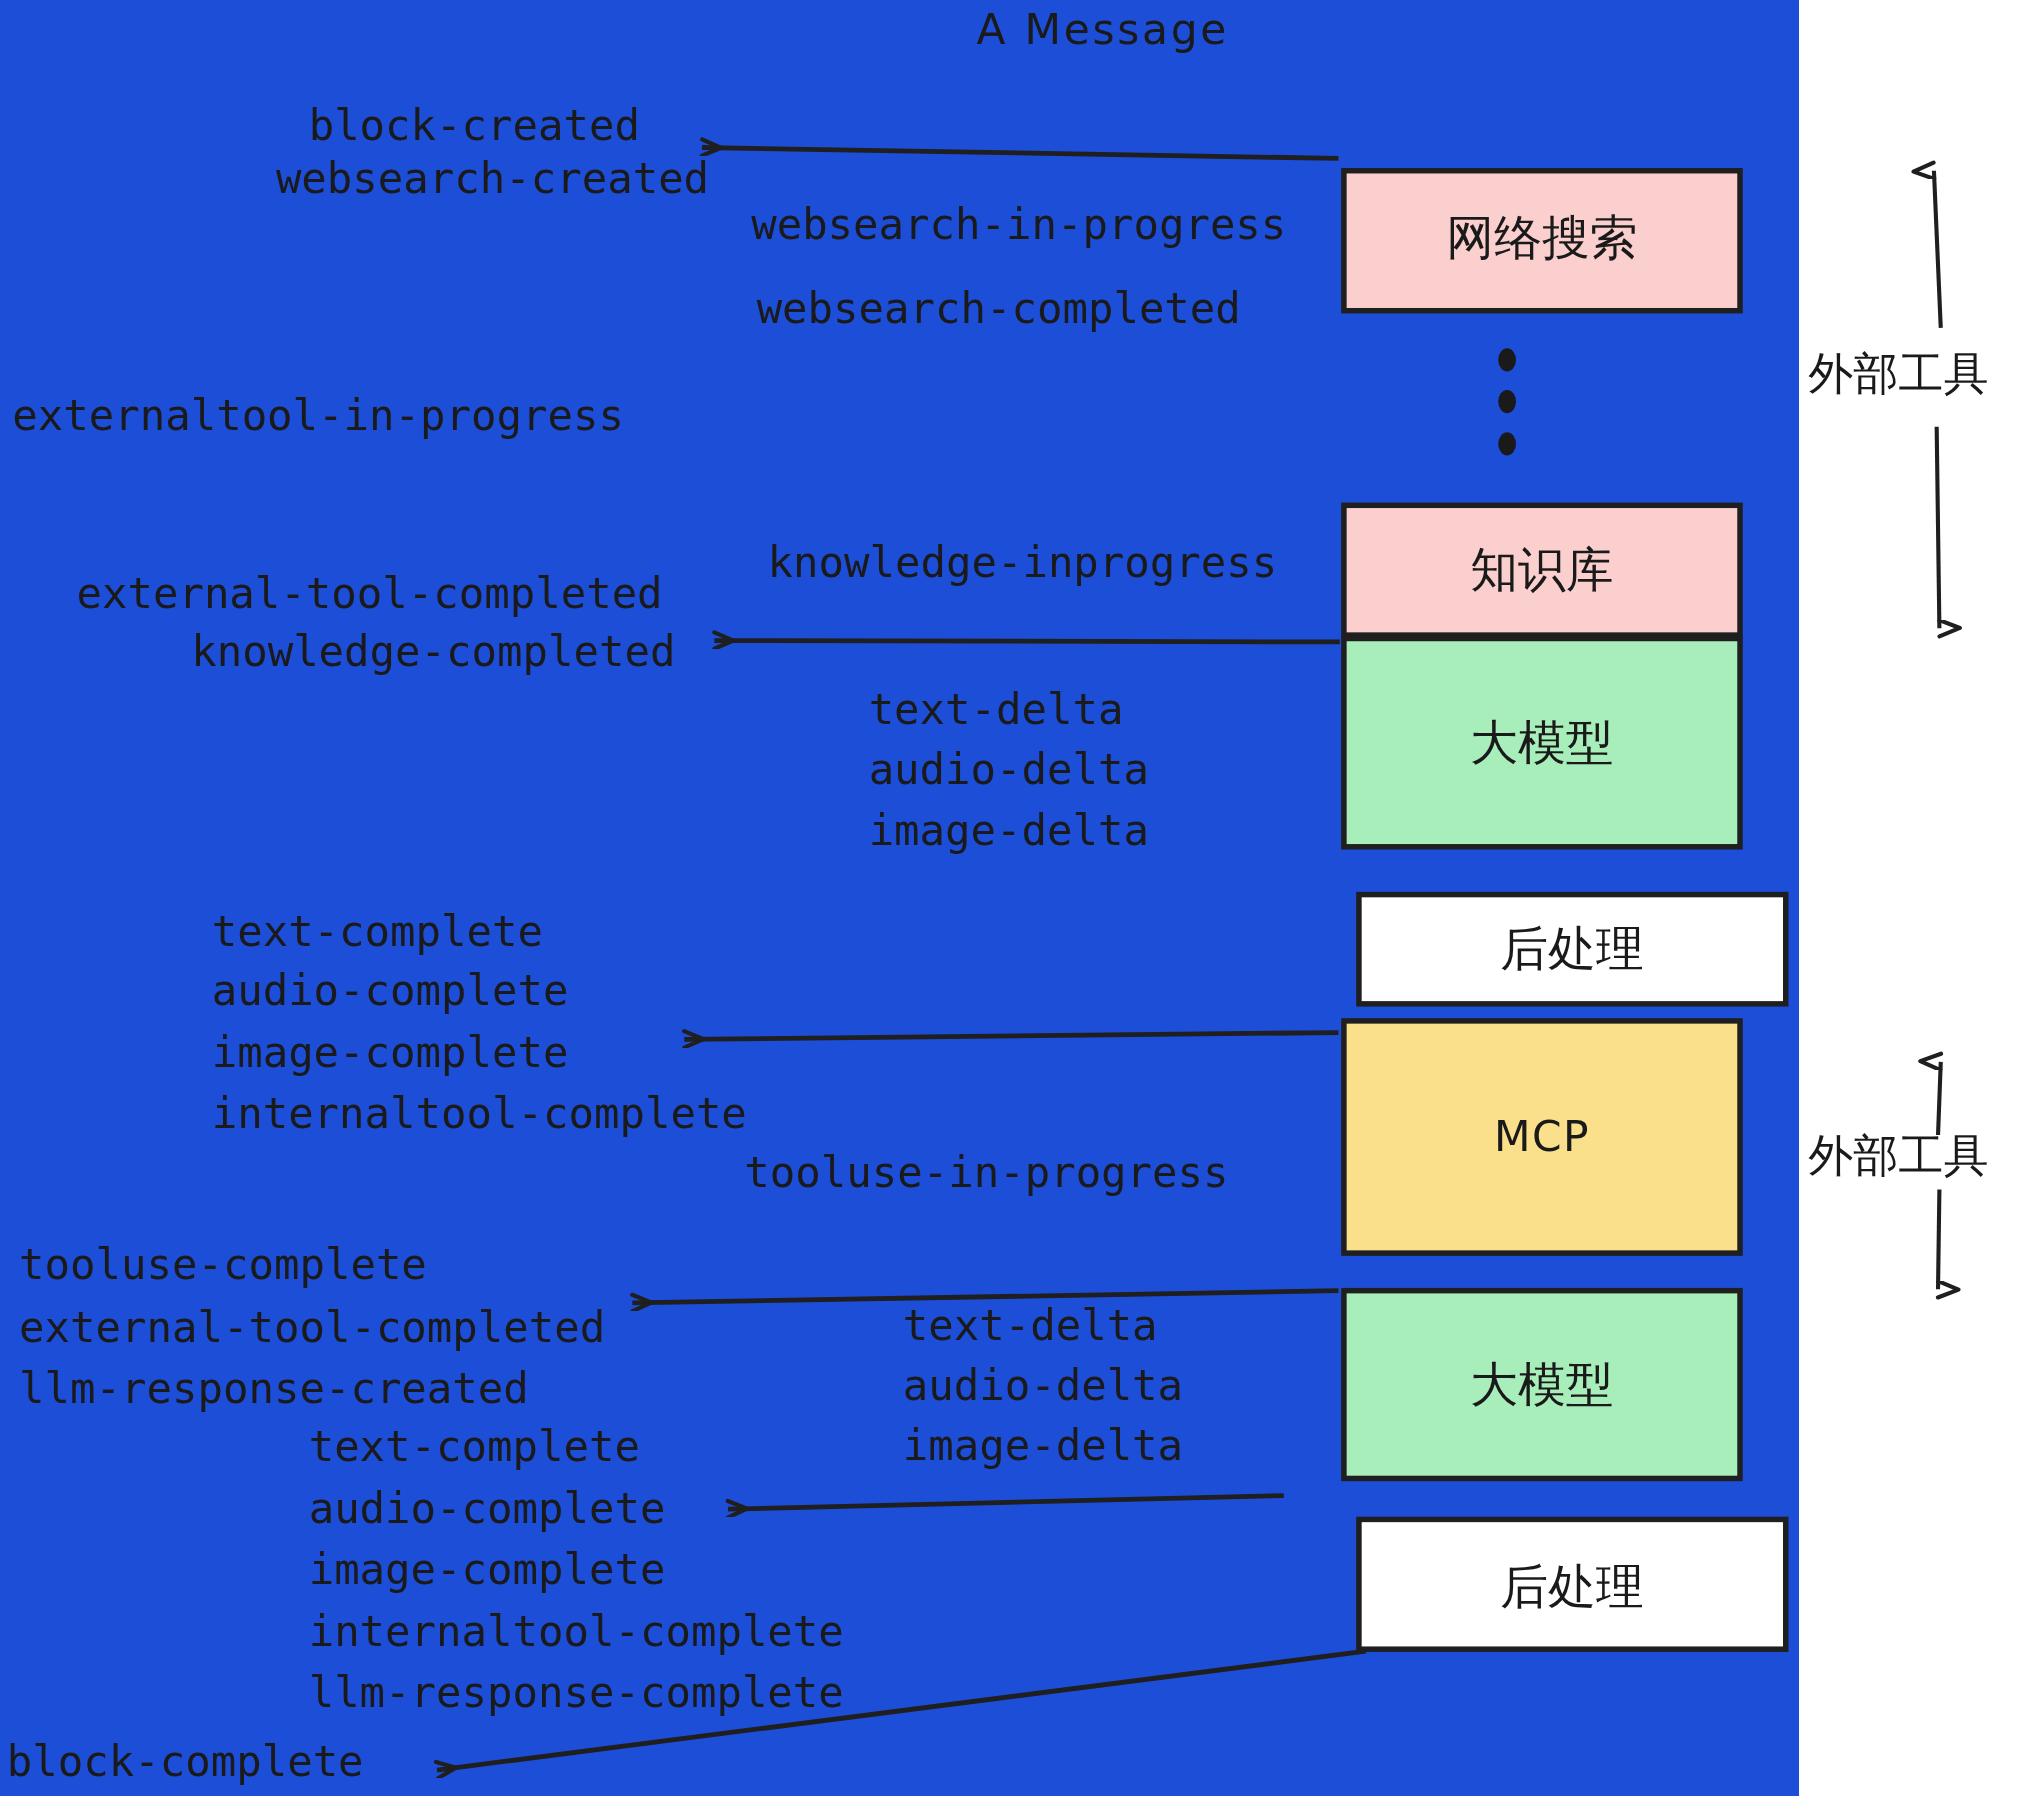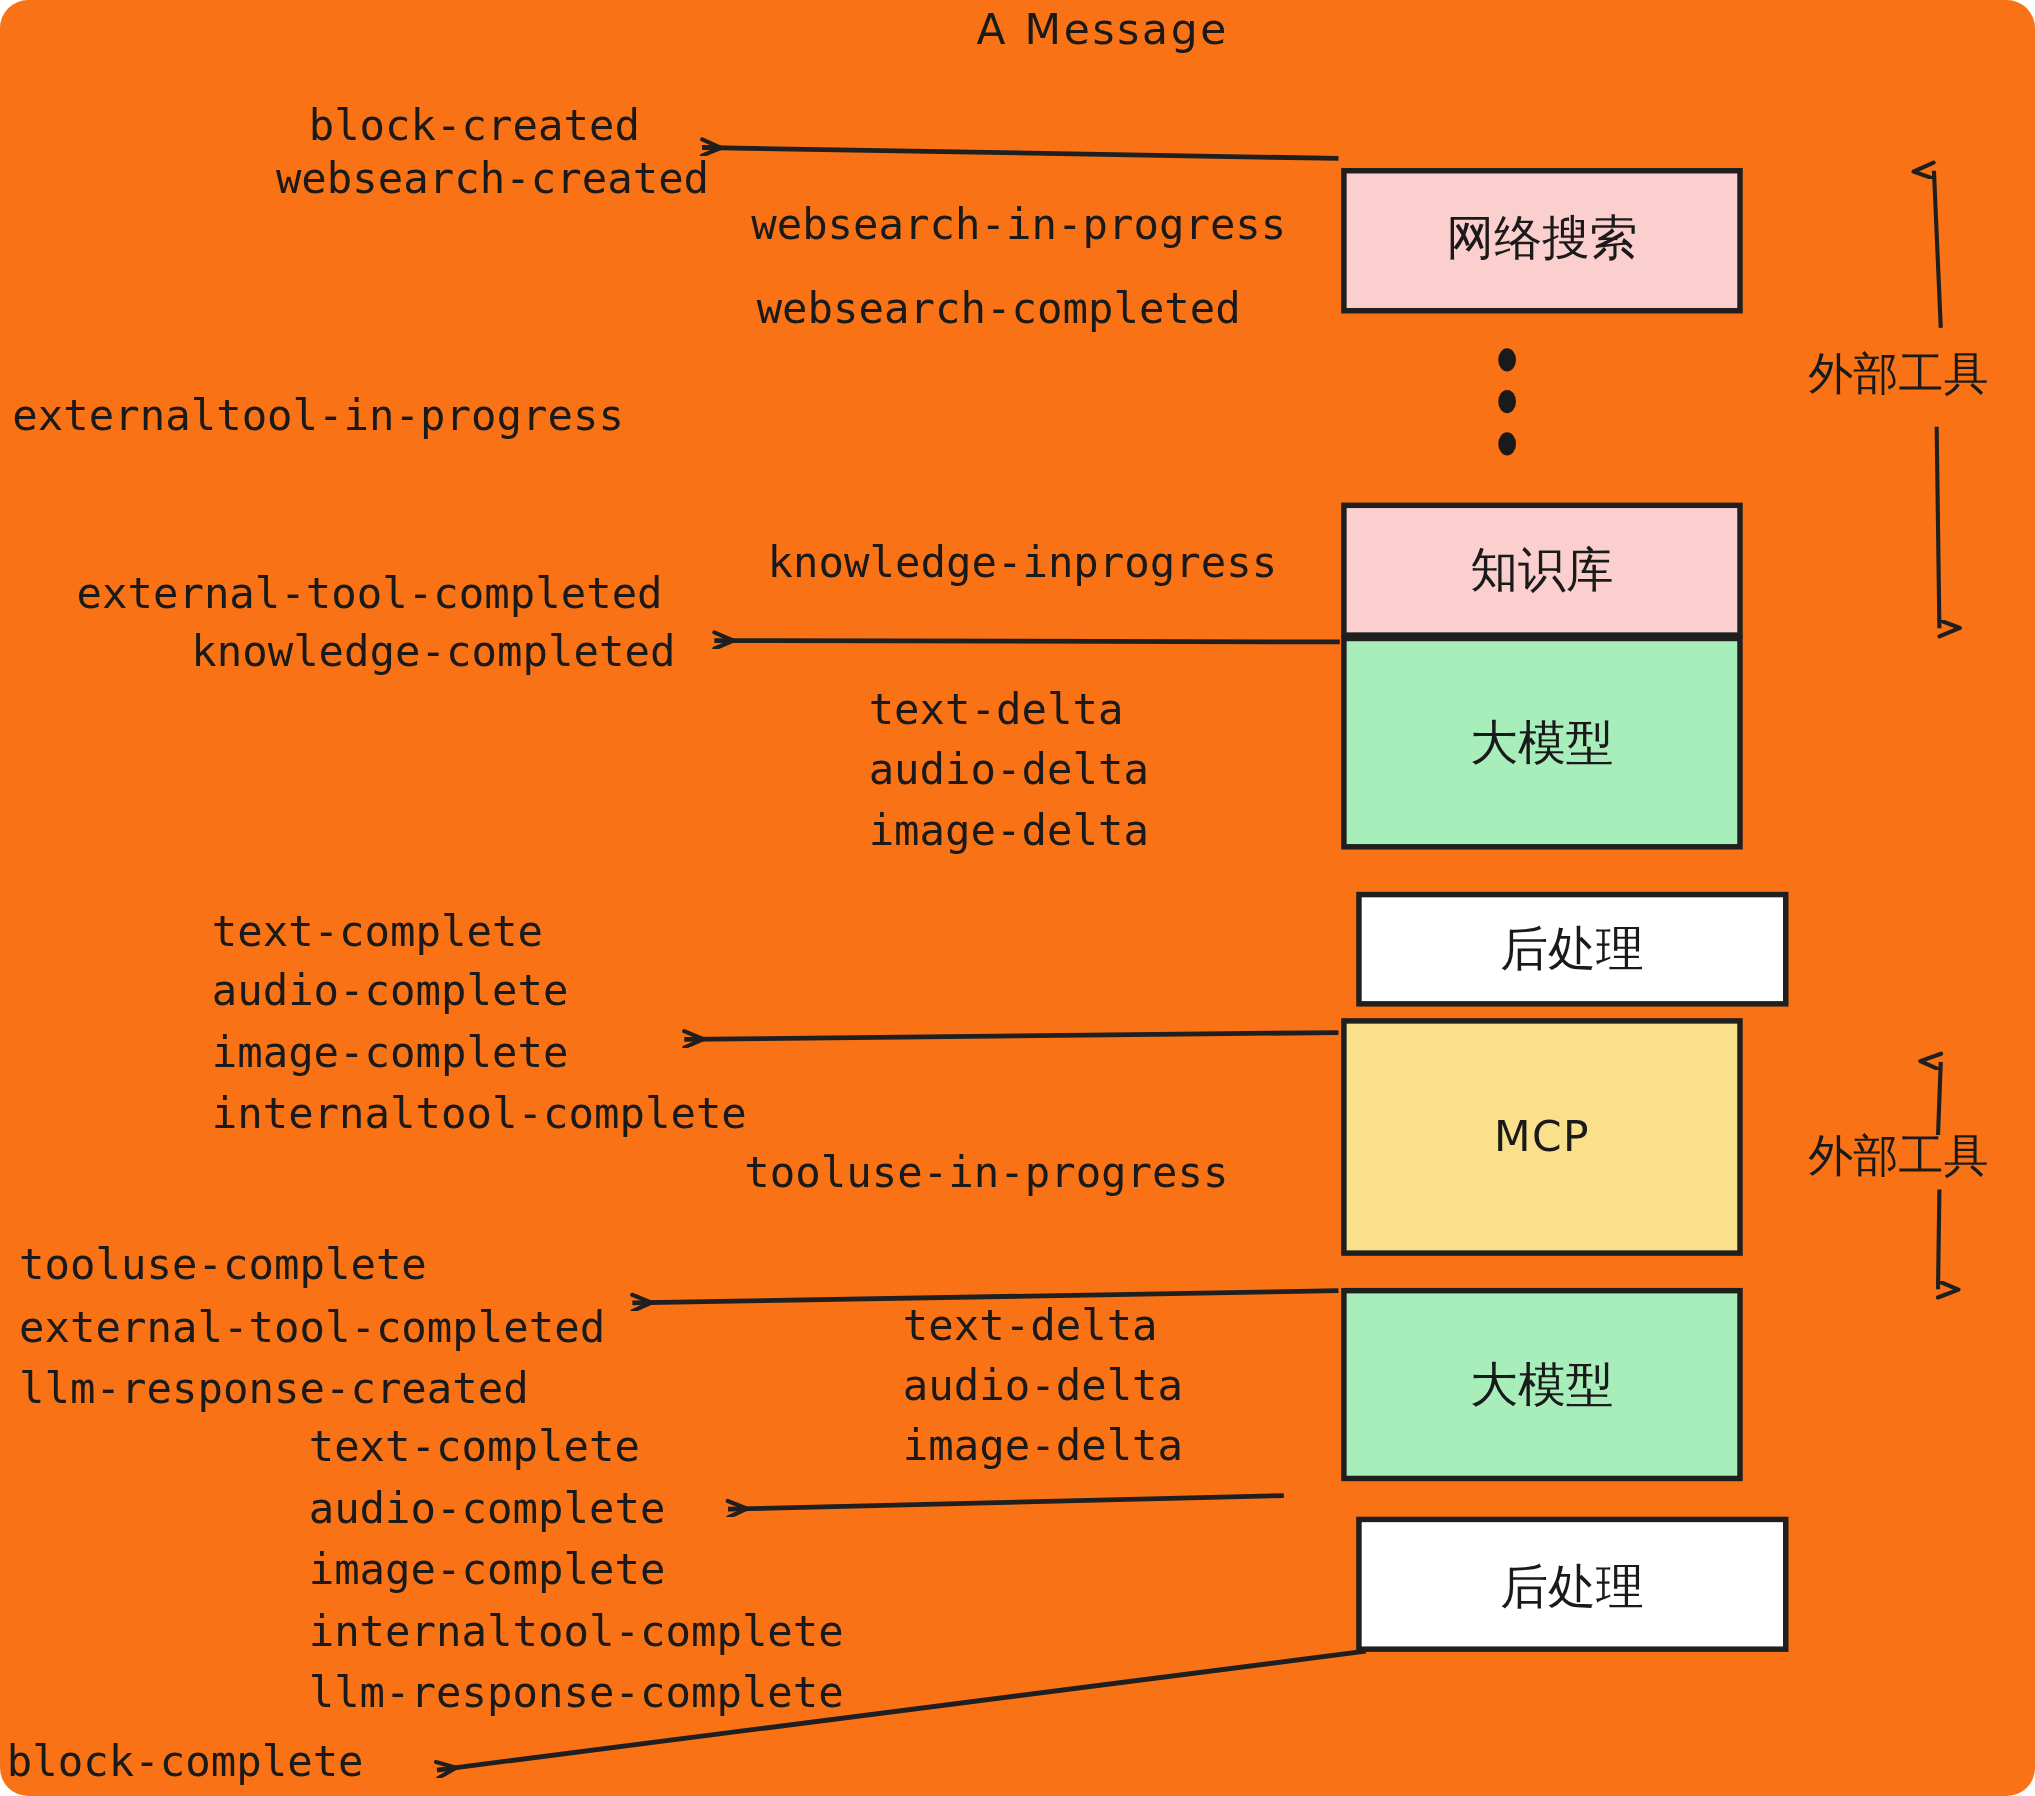--- a/index.html
+++ b/index.html
@@ -1,18 +1,18 @@
 <!DOCTYPE html>
 <html style="font-size:11px"><head>
 <meta charset="utf-8">
 <style>
   html,body{margin:0;padding:0;background:#ffffff;}
   body{width:2035px;height:1796px;overflow:hidden;
        font-family:"DejaVu Sans Mono","Liberation Mono",monospace;}
-  #stage{position:relative;width:2035px;height:1796px;background:#f97316;border-radius:28px;}
+  #stage{position:relative;width:1799px;height:1796px;background:#1d4ed8;}
   svg#diagram{position:absolute;inset:0;width:2035px;height:1796px;display:block;}
 
   .evt{font-family:"DejaVu Sans Mono","Liberation Mono",monospace;
        font-size:62px; fill:#1a1a1a; letter-spacing:0px;}
   .title{font-family:"DejaVu Sans","Liberation Sans",sans-serif;
        font-size:62px; fill:#1a1a1a; letter-spacing:4px;}
   .boxlbl{font-family:"DejaVu Sans","Liberation Sans",sans-serif;
        font-size:70px; fill:#1a1a1a;}
   .boxlbl-mcp{font-family:"DejaVu Sans","Liberation Sans",sans-serif;
        font-size:62px; fill:#1a1a1a; letter-spacing:2px;}

